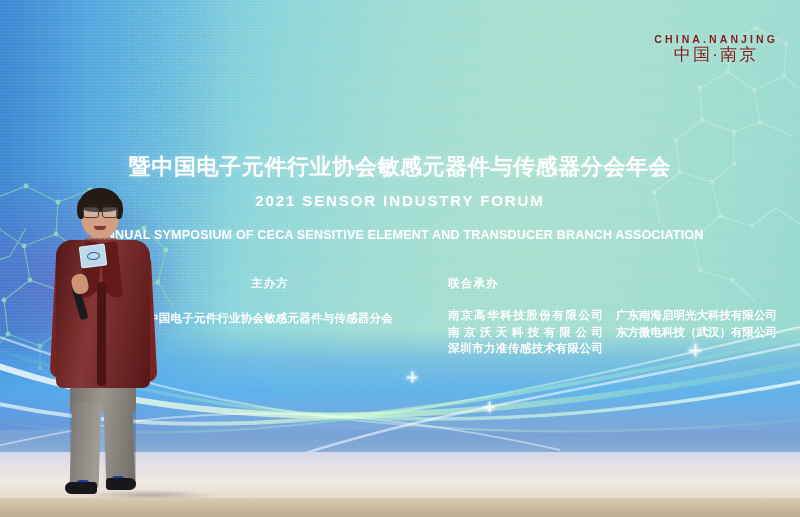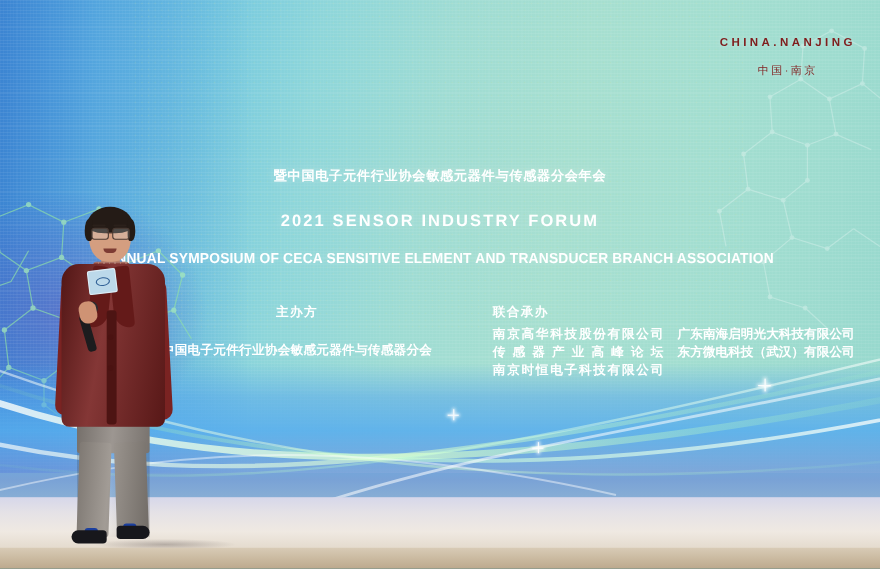--- a/index.html
+++ b/index.html
@@ -83,21 +83,21 @@
     position:absolute;left:60px;top:488px;width:180px;height:14px;
     background:radial-gradient(ellipse 90px 7px at 90px 7px,rgba(90,80,80,.35),rgba(90,80,80,0) 72%);
   }
 
   
   .city{
     position:absolute;right:22px;top:32px;text-align:center;color:#7f1d1d;
   }
   .city .en{font-size:10.5px;letter-spacing:3.1px;font-weight:600;line-height:14px;
     text-shadow:0 0 6px rgba(255,255,255,.35);}
-  .city .cn{font-size:10px;letter-spacing:2.2px;margin-top:12px;line-height:14px;
+  .city .cn{font-size:17px;letter-spacing:2.2px;margin-top:2px;line-height:14px;
     text-shadow:0 0 6px rgba(255,255,255,.35);}
 
   .title-main{
     position:absolute;left:112px;top:84px;width:620px;
     color:#fff;white-space:nowrap;
     text-shadow:0 0 14px rgba(255,255,255,.30);
   }
   .title-main .yr{
     font-family:"Liberation Serif","DejaVu Serif",serif;
     font-style:italic;font-size:47px;letter-spacing:1px;font-weight:400;
@@ -106,21 +106,21 @@
     font-family:"Liberation Serif","DejaVu Serif",serif;
     font-style:italic;font-size:43px;margin:0 3px 0 5px;font-weight:300;opacity:.95;
   }
   .title-main .cn{
     font-family:"DejaVu Sans","Liberation Sans",sans-serif;
     font-size:41px;font-weight:700;letter-spacing:3.5px;
   }
 
   .title-sub-cn{
     position:absolute;left:0;top:152px;width:800px;text-align:center;
-    color:#fff;font-size:12px;font-weight:700;letter-spacing:.6px;
+    color:#fff;font-size:22px;font-weight:700;letter-spacing:.6px;
     font-family:"DejaVu Sans","Liberation Sans",sans-serif;
     text-shadow:0 0 10px rgba(255,255,255,.30);
   }
   .title-en1{
     position:absolute;left:0;top:192px;width:800px;text-align:center;
     color:#fff;font-size:15px;font-weight:600;letter-spacing:1.9px;
     text-shadow:0 0 10px rgba(255,255,255,.30);
   }
   .title-en2{
     position:absolute;left:0;top:227px;width:800px;text-align:center;
@@ -134,21 +134,21 @@
     position:absolute;left:120px;top:276px;width:300px;text-align:center;color:#fff;
     font-family:"DejaVu Sans","Liberation Sans",sans-serif;
   }
   .org .hd{font-size:11.5px;font-weight:700;letter-spacing:1.2px;margin-bottom:20px;text-align:center;}
   .org .ln{font-size:11.5px;font-weight:700;letter-spacing:.2px;line-height:15px;}
 
   .coorg{
     position:absolute;left:448px;top:276px;color:#fff;
     font-family:"DejaVu Sans","Liberation Sans",sans-serif;
   }
-  .coorg .hd{font-size:11.5px;font-weight:700;letter-spacing:1.2px;margin-bottom:4px;}
+  .coorg .hd{font-size:11.5px;font-weight:700;letter-spacing:1.2px;margin-bottom:16px;}
   .coorg .cols{display:flex;gap:13px;}
   .coorg .col{display:flex;flex-direction:column;}
   .coorg .ln{font-size:11.5px;font-weight:700;line-height:16.5px;white-space:nowrap;}
   .coorg .col.c1 .ln{width:155px;text-align:justify;text-align-last:justify;}
   .coorg .col.c2 .ln{width:150px;text-align:justify;text-align-last:justify;}
 
   
   .spark{position:absolute;width:10px;height:10px;opacity:.95;}
   .spark:before,.spark:after{content:"";position:absolute;background:#fff;}
   .spark:before{left:0;top:4.5px;width:10px;height:1px;
@@ -363,22 +363,22 @@
   <div class="org">
     <div class="hd">主办方</div>
     <div class="ln">中国电子元件行业协会敏感元器件与传感器分会</div>
   </div>
 
   <div class="coorg">
     <div class="hd">联合承办</div>
     <div class="cols">
       <div class="col c1">
         <div class="ln">南京高华科技股份有限公司</div>
-        <div class="ln">传感器产业高峰论坛</div>
-        <div class="ln">南京时恒电子科技有限公司</div>
+        <div class="ln">南京沃天科技有限公司</div>
+        <div class="ln">深圳市力准传感技术有限公司</div>
       </div>
       <div class="col c2">
         <div class="ln">广东南海启明光大科技有限公司</div>
         <div class="ln">东方微电科技（武汉）有限公司</div>
       </div>
     </div>
   </div>
 
   <div class="person">
     <div class="p arm-l"></div>

